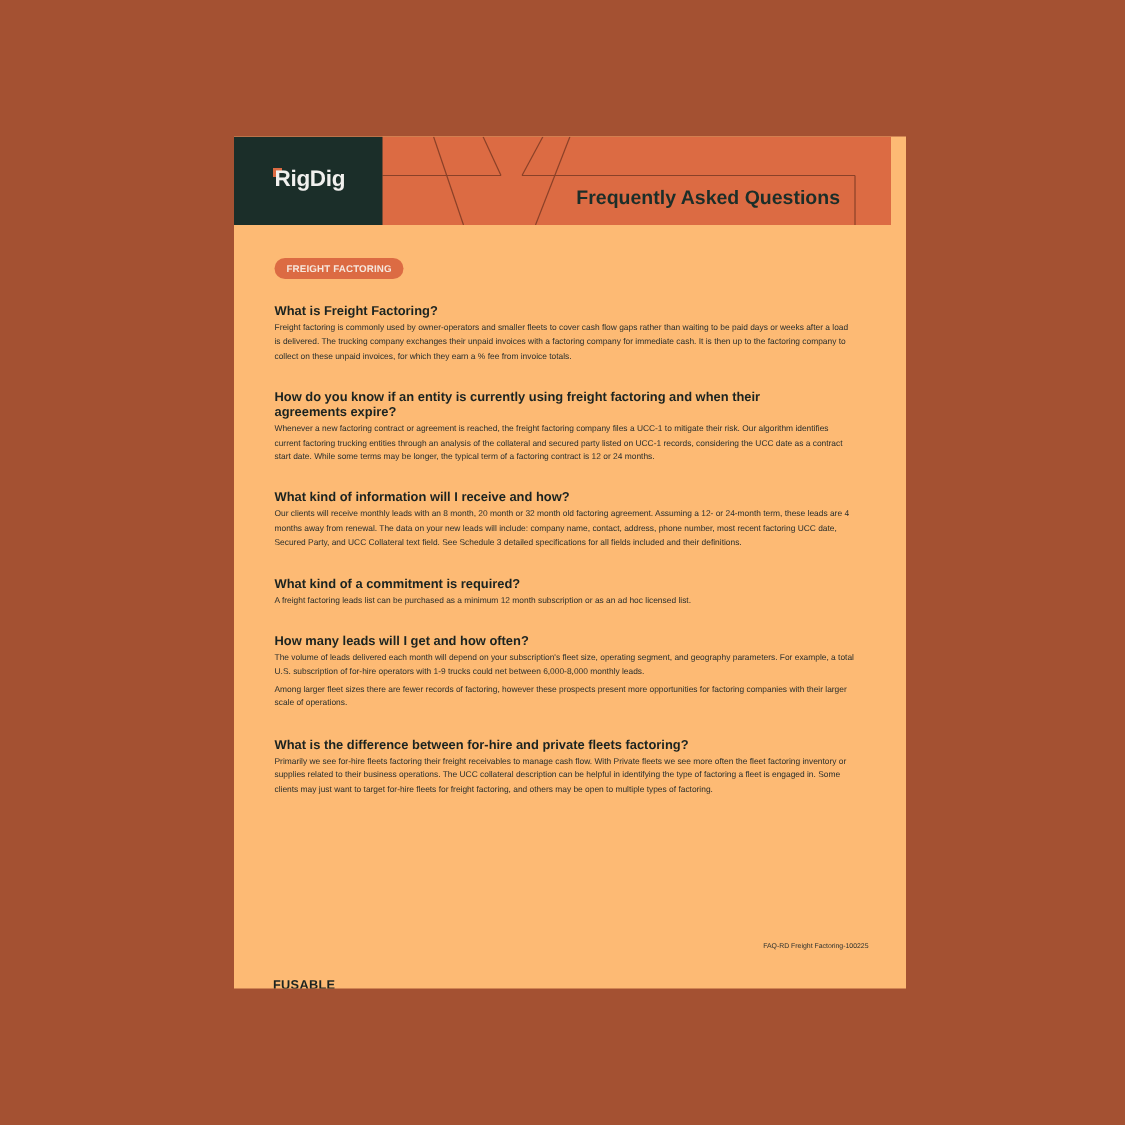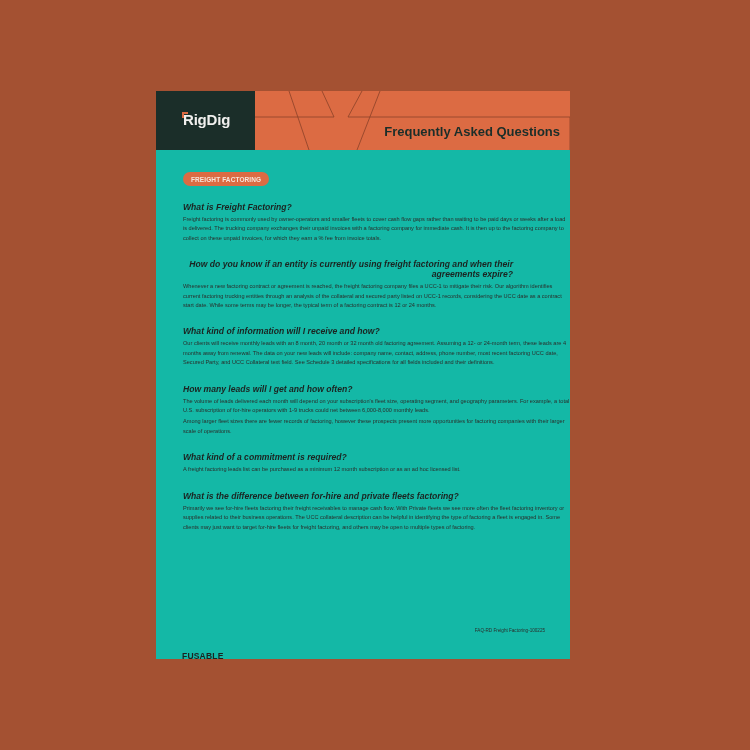--- a/index.html
+++ b/index.html
@@ -6,22 +6,22 @@
     body {
       width: 750px; height: 750px;
       background: #a45132;
       position: relative;
       overflow: hidden;
       font-family: "Liberation Sans", sans-serif;
     }
     .page {
       position: absolute;
       left: 156px; top: 91px;
-      width: 414px; height: 568px;
-      background: #14b8a6;
+      width: 448px; height: 568px;
+      background: #fdba74;
       overflow: hidden;
     }
     .header {
       position: absolute; left: 0; top: 0;
       width: 438px; height: 59px;
       background: #dc6b43;
       overflow: hidden;
     }
     .logo-box {
       position: absolute; left: 0; top: 0;
@@ -62,21 +62,20 @@
       border-radius: 8px;
       letter-spacing: 0.1px;
     }
     .faq { margin-top: 0; }
     .q {
       font-size: 8.6px;
       font-weight: bold;
       color: #1b2320;
       margin: 16px 0 3px 0;
       line-height: 10px;
-      font-style: italic;
     }
     .a {
       font-size: 5.6px;
       color: #2a2f2c;
       line-height: 9.4px;
       margin: 0;
     }
     .a + .a { margin-top: 2px; }
     .footer-logo {
       position: absolute; left: 26px; top: 560px;
@@ -113,38 +112,38 @@
 
   <div class="content">
     <span class="pill">FREIGHT FACTORING</span>
 
     <div class="faq" style="margin-top:14px;">
       <h3 class="q">What is Freight Factoring?</h3>
       <p class="a">Freight factoring is commonly used by owner-operators and smaller fleets to cover cash flow gaps rather than waiting to be paid days or weeks after a load is delivered. The trucking company exchanges their unpaid invoices with a factoring company for immediate cash. It is then up to the factoring company to collect on these unpaid invoices, for which they earn a % fee from invoice totals.</p>
     </div>
 
     <div class="faq" style="margin-top:15px;">
-      <h3 class="q" style="width:330px;text-align:right;">How do you know if an entity is currently using freight factoring and when their agreements expire?</h3>
+      <h3 class="q" style="width:330px;">How do you know if an entity is currently using freight factoring and when their agreements expire?</h3>
       <p class="a">Whenever a new factoring contract or agreement is reached, the freight factoring company files a UCC-1 to mitigate their risk. Our algorithm identifies current factoring trucking entities through an analysis of the collateral and secured party listed on UCC-1 records, considering the UCC date as a contract start date. While some terms may be longer, the typical term of a factoring contract is 12 or 24 months.</p>
     </div>
 
     <div class="faq" style="margin-top:15px;">
       <h3 class="q">What kind of information will I receive and how?</h3>
       <p class="a">Our clients will receive monthly leads with an 8 month, 20 month or 32 month old factoring agreement. Assuming a 12- or 24-month term, these leads are 4 months away from renewal. The data on your new leads will include: company name, contact, address, phone number, most recent factoring UCC date, Secured Party, and UCC Collateral text field. See Schedule 3 detailed specifications for all fields included and their definitions.</p>
     </div>
 
+    <div class="faq" style="margin-top:14px;">
+      <h3 class="q">What kind of a commitment is required?</h3>
+      <p class="a">A freight factoring leads list can be purchased as a minimum 12 month subscription or as an ad hoc licensed list.</p>
+    </div>
+
     <div class="faq" style="margin-top:15px;">
       <h3 class="q">How many leads will I get and how often?</h3>
       <p class="a">The volume of leads delivered each month will depend on your subscription's fleet size, operating segment, and geography parameters. For example, a total U.S. subscription of for-hire operators with 1-9 trucks could net between 6,000-8,000 monthly leads.</p>
       <p class="a">Among larger fleet sizes there are fewer records of factoring, however these prospects present more opportunities for factoring companies with their larger scale of operations.</p>
-    </div>
-
-    <div class="faq" style="margin-top:14px;">
-      <h3 class="q">What kind of a commitment is required?</h3>
-      <p class="a">A freight factoring leads list can be purchased as a minimum 12 month subscription or as an ad hoc licensed list.</p>
     </div>
 
 
     <div class="faq" style="margin-top:14px;">
       <h3 class="q">What is the difference between for-hire and private fleets factoring?</h3>
       <p class="a">Primarily we see for-hire fleets factoring their freight receivables to manage cash flow. With Private fleets we see more often the fleet factoring inventory or supplies related to their business operations. The UCC collateral description can be helpful in identifying the type of factoring a fleet is engaged in. Some clients may just want to target for-hire fleets for freight factoring, and others may be open to multiple types of factoring.</p>
     </div>
   </div>
 
   <div class="footer-logo">FUSABLE</div>

